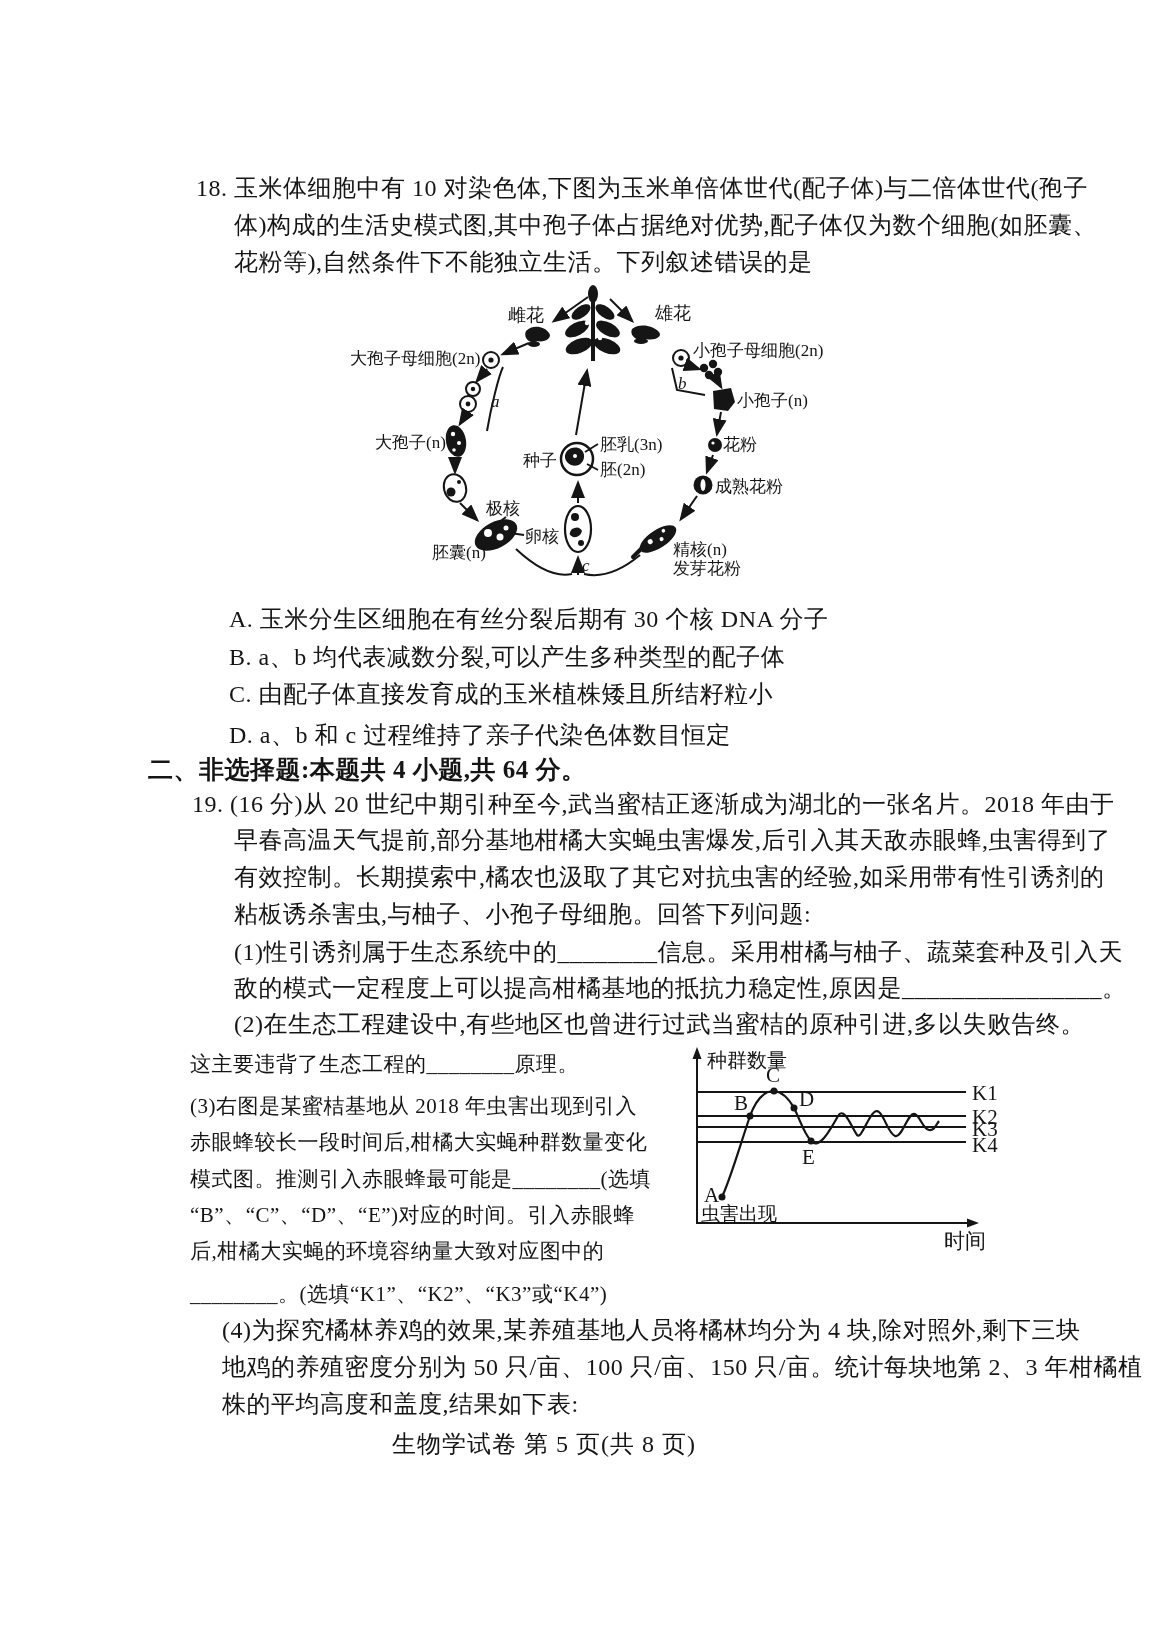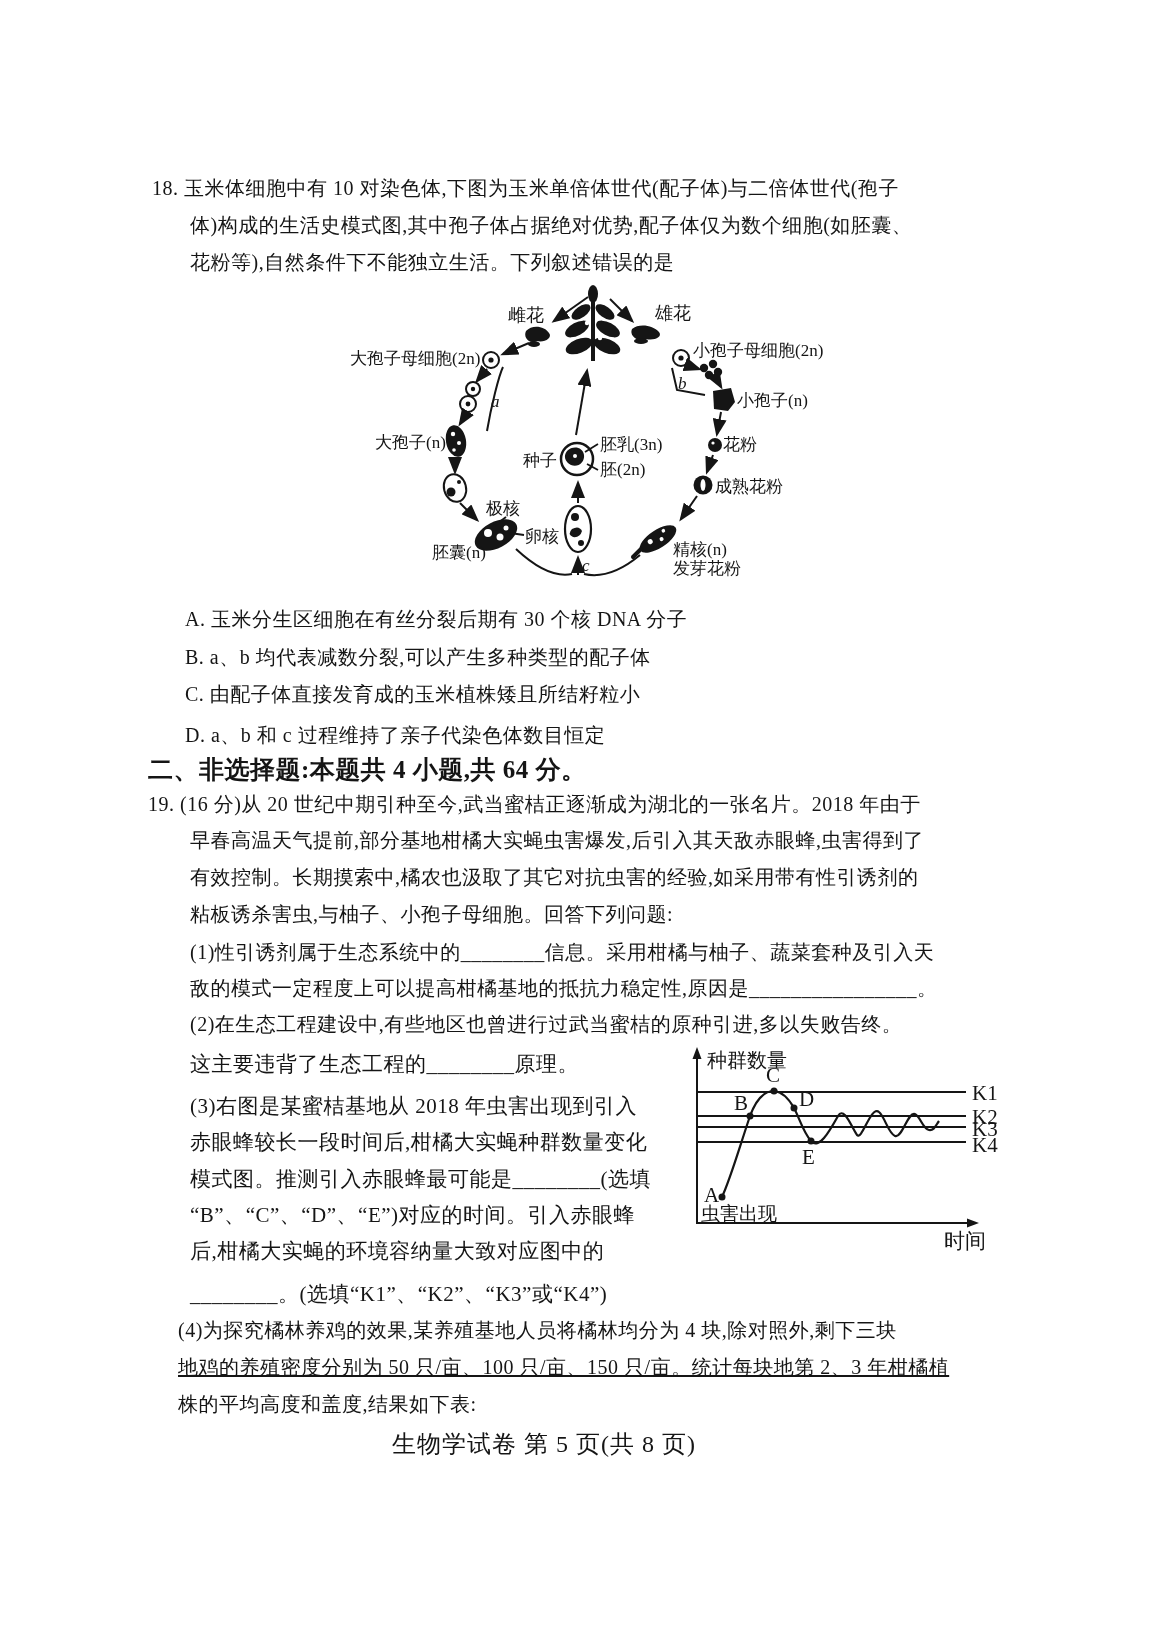--- a/index.html
+++ b/index.html
@@ -2,21 +2,21 @@
 <html><head>
 <meta charset="utf-8">
 <style>
   html,body{margin:0;padding:0;}
   body{
     width:1158px;height:1638px;position:relative;background:#ffffff;
     font-family:"Liberation Serif","DejaVu Serif",serif;color:#151515;
     overflow:hidden;
   }
   .page{position:absolute;inset:0;background:#fff;}
-  .ln{position:absolute;font-size:20px;line-height:37px;white-space:nowrap;letter-spacing:0.5px;}
+  .ln{position:absolute;font-size:24px;line-height:37px;white-space:nowrap;letter-spacing:0.5px;margin-left:44px;}
   .ln-n{position:absolute;font-size:21px;line-height:36px;white-space:nowrap;letter-spacing:0.5px;}
   .sec{position:absolute;font-size:25px;font-weight:bold;white-space:nowrap;letter-spacing:0.5px;}
   .footer{position:absolute;left:0;width:1088px;text-align:center;font-size:24px;letter-spacing:1px;}
   svg text{font-family:"Liberation Serif","DejaVu Serif",serif;fill:#151515;}
 </style>
 </head>
 <body>
 
 <div class="page">
 
@@ -224,18 +224,18 @@
     <text x="116" y="42" font-size="21">C</text>
     <text x="149" y="66" font-size="21">D</text>
     <text x="152" y="124" font-size="21">E</text>
     <text x="322" y="60" font-size="21">K1</text>
     <text x="322" y="84" font-size="21">K2</text>
     <text x="322" y="96" font-size="21">K3</text>
     <text x="322" y="112" font-size="21">K4</text>
   </svg>
 
   <div class="ln" style="left:178px;top:1312px;">(4)为探究橘林养鸡的效果,某养殖基地人员将橘林均分为 4 块,除对照外,剩下三块</div>
-  <div class="ln" style="left:178px;top:1349px;text-decoration:underline;">地鸡的养殖密度分别为 50 只/亩、100 只/亩、150 只/亩。统计每块地第 2、3 年柑橘植</div>
+  <div class="ln" style="left:178px;top:1349px;">地鸡的养殖密度分别为 50 只/亩、100 只/亩、150 只/亩。统计每块地第 2、3 年柑橘植</div>
   <div class="ln" style="left:178px;top:1386px;">株的平均高度和盖度,结果如下表:</div>
 
   <div class="footer" style="top:1428px;">生物学试卷  第 5 页(共 8 页)</div>
 
 </div>
 
 </body></html>

